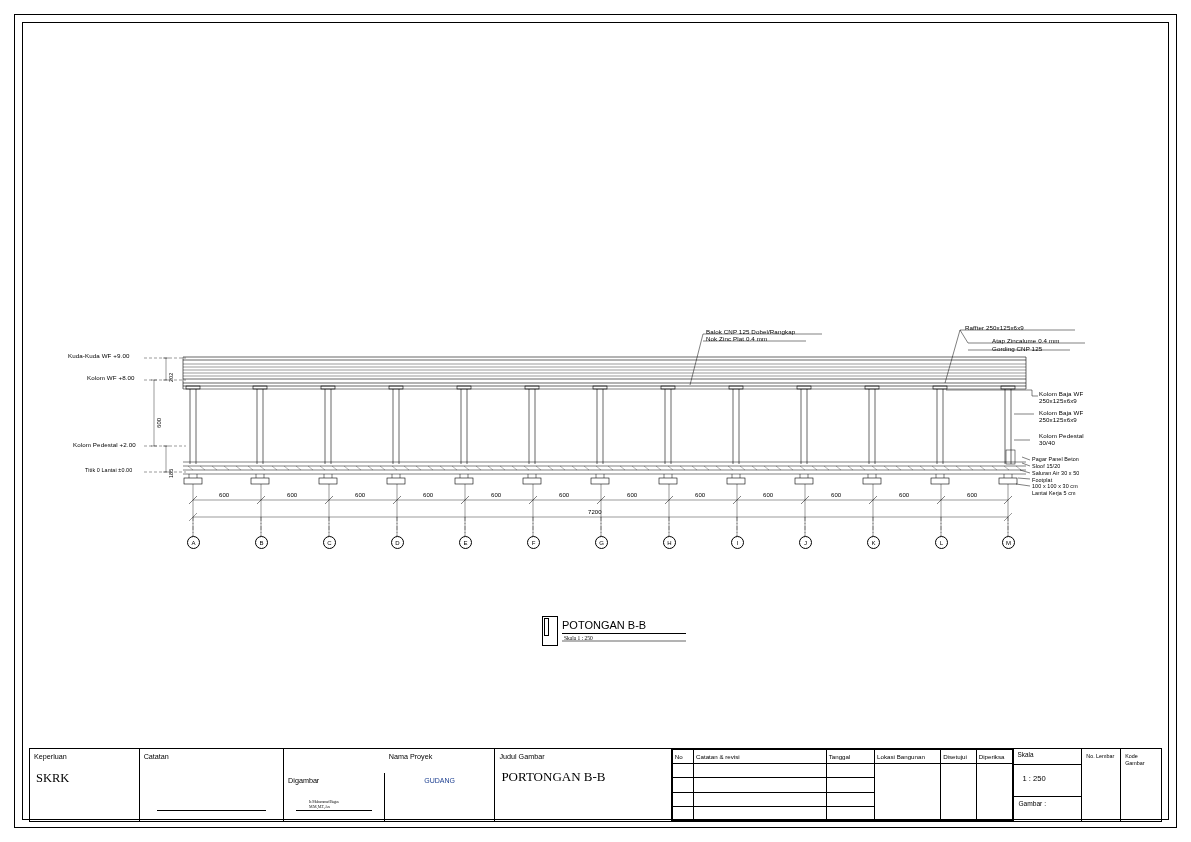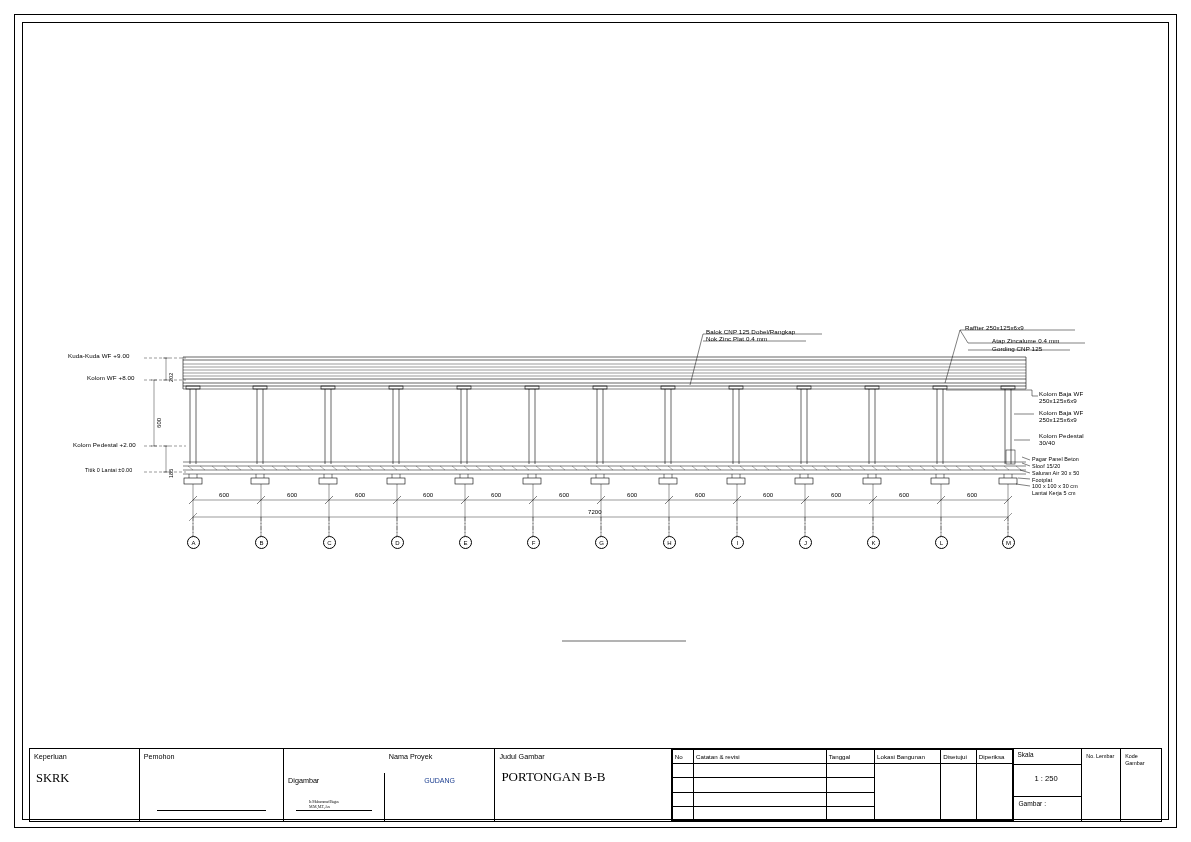--- a/index.html
+++ b/index.html
@@ -547,30 +547,37 @@
   <div class="lbl" style="left:1039px; top:416px;">250x125x6x9</div>
   <div class="lbl" style="left:1039px; top:432px;">Kolom Pedestal</div>
   <div class="lbl" style="left:1039px; top:439px;">30/40</div>
   <div class="lbl lbl-5" style="left:1032px; top:456px;">Pagar Panel Beton</div>
   <div class="lbl lbl-5" style="left:1032px; top:463px;">Sloof 15/20</div>
   <div class="lbl lbl-5" style="left:1032px; top:470px;">Saluran Air 30 x 50</div>
   <div class="lbl lbl-5" style="left:1032px; top:477px;">Footplat</div>
   <div class="lbl lbl-5" style="left:1032px; top:483px;">100 x 100 x 30 cm</div>
   <div class="lbl lbl-5" style="left:1032px; top:490px;">Lantai Kerja 5 cm</div>
 
+  <div id="sectiontitle">
+    <div class="st-box"></div>
+    <div class="st-box-inner"></div>
+    <div class="st-name">POTONGAN B-B</div>
+    <div class="st-rule"></div>
+    <div class="st-scale">Skala 1 : 250</div>
+  </div>
 
   <div id="titleblock">
 
     <div class="tb-cell" style="width:110px;">
       <span class="tb-head">Keperluan</span>
       <span class="tb-big">SKRK</span>
     </div>
 
     <div class="tb-cell" style="width:145px;">
-      <span class="tb-head">Pemohon</span>
+      <span class="tb-head">Catatan</span>
       <span class="tb-sign"></span>
     </div>
 
     <div class="tb-cell" style="width:101px;margin-top:24px;">
       <span class="tb-head">Digambar</span>
       <span class="tb-scratch">Ir. Muhammad Bagus M.M.,M.T.,Ars</span>
       <span class="tb-sign"></span>
     </div>
 
     <div class="tb-cell" style="width:111px;">
@@ -618,21 +625,21 @@
           <td></td>
         </tr>
       </tbody>
         </table>
     </div>
 
     <div class="tb-cell" style="width:68px; padding:0;">
       <div style="position:absolute; left:0; top:0; width:100%; height:16px; border-bottom:0.7px solid #000; box-sizing:border-box; padding:2px 3px;">
         <span class="tb-col-label">Skala</span>
       </div>
-      <div style="position:absolute; left:0; top:16px; width:100%; height:32px; border-bottom:0.7px solid #000; box-sizing:border-box; padding:9px 20px;">
+      <div style="position:absolute; left:0; top:16px; width:100%; height:32px; border-bottom:0.7px solid #000; box-sizing:border-box; padding:9px 8px;">
         <span style="font-size:7.6px;">1 : 250</span>
       </div>
       <div style="position:absolute; left:0; top:48px; width:100%; height:24px; box-sizing:border-box; padding:3px 4px;">
         <span style="font-size:6.6px;">Gambar  :</span>
       </div>
     </div>
 
     <div class="tb-cell" style="width:39px;">
       <span style="font-size:5.4px;">No. Lembar</span>
     </div>

